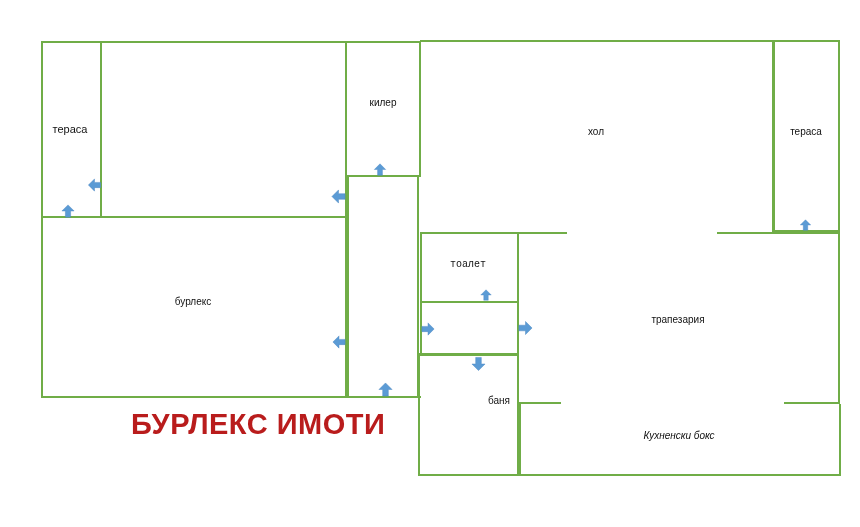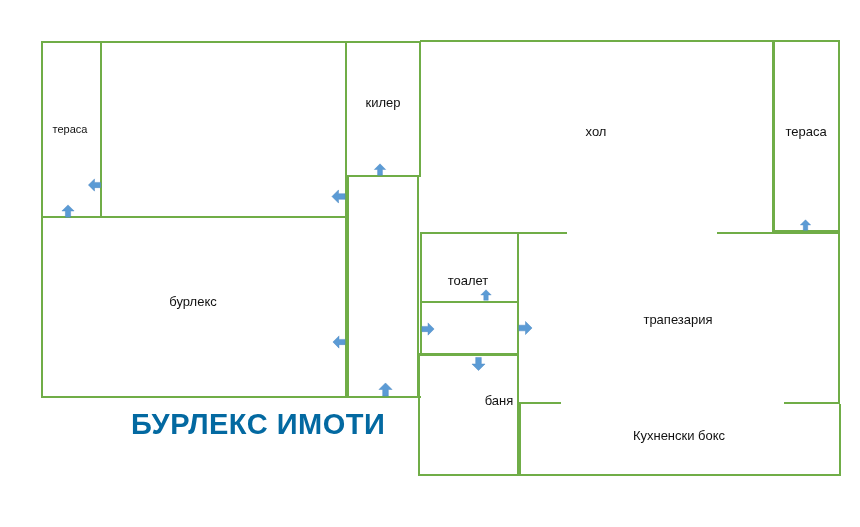--- a/index.html
+++ b/index.html
@@ -1,25 +1,25 @@
 <!DOCTYPE html>
 <html><head>
 <meta charset="utf-8">
 <style>
   html, body { margin:0; padding:0; }
   body { width:860px; height:527px; background:#ffffff; position:relative; overflow:hidden;
          font-family:"Liberation Sans", "DejaVu Sans", sans-serif; }
   .plan { position:absolute; left:0; top:0; width:860px; height:527px; }
   .wall { position:absolute; background:#70ad47; }
-  .label { position:absolute; font-size:13px; color:#111; white-space:nowrap; transform:translate(-50%,-50%); }
+  .label { position:absolute; font-size:10px; color:#111; white-space:nowrap; transform:translate(-50%,-50%); }
   .label.small { font-size:11px; }
   .arrow { position:absolute; width:16px; height:16px; }
   .arrow svg { width:100%; height:100%; display:block; }
   .watermark { position:absolute; left:131px; top:408px; font-size:29px; font-weight:bold;
-               color:#0369a1; letter-spacing:0.5px; white-space:nowrap; }
+               color:#b91c1c; letter-spacing:0.5px; white-space:nowrap; }
   .logo { position:absolute; left:135px; top:80px; width:130px; height:52px; }
 </style>
 </head>
 <body>
 
 <div class="plan">
 
   <div class="wall" style="left:41px;top:41px;width:380px;height:2px;"></div>
   <div class="wall" style="left:41px;top:41px;width:2px;height:357px;"></div>
   <div class="wall" style="left:41px;top:396px;width:380px;height:2px;"></div>
@@ -58,24 +58,24 @@
 
   <div class="wall" style="left:519px;top:404px;width:2px;height:72px;"></div>
   <div class="wall" style="left:519px;top:474px;width:322px;height:2px;"></div>
   <div class="wall" style="left:839px;top:404px;width:2px;height:72px;"></div>
 
   <div class="label small" style="left:70px;top:129px;">тераса</div>
   <div class="label" style="left:383px;top:102px;">килер</div>
   <div class="label" style="left:596px;top:131px;">хол</div>
   <div class="label" style="left:806px;top:131px;">тераса</div>
   <div class="label" style="left:193px;top:301px;">бурлекс</div>
-  <div class="label" style="left:468px;top:280px;">тоалет</div>
+  <div class="label" style="left:468px;top:264px;font-family:Liberation Mono, monospace;">тоалет</div>
   <div class="label" style="left:678px;top:319px;">трапезария</div>
   <div class="label" style="left:467px;top:400px;margin-left:32px;">баня</div>
-  <div class="label" style="left:679px;top:435px;">Кухненски бокс</div>
+  <div class="label" style="left:679px;top:435px;font-style:italic;">Кухненски бокс</div>
 
   <div class="arrow" style="left:61px;top:204px;width:14px;height:14px;">
     <svg viewBox="0 0 16 16">
         <polygon points="8,1 15,8 11,8 11,15 5,15 5,8 1,8" fill="#5b9bd5" stroke="#4a86c0" stroke-width="0.5"></polygon>
       </svg>
     </div>
   <div class="arrow" style="left:87px;top:178px;width:15px;height:14px;">
     <svg viewBox="0 0 16 16">
         <polygon points="1,8 8,1 8,5 15,5 15,11 8,11 8,15" fill="#5b9bd5" stroke="#4a86c0" stroke-width="0.5"></polygon>
       </svg>

